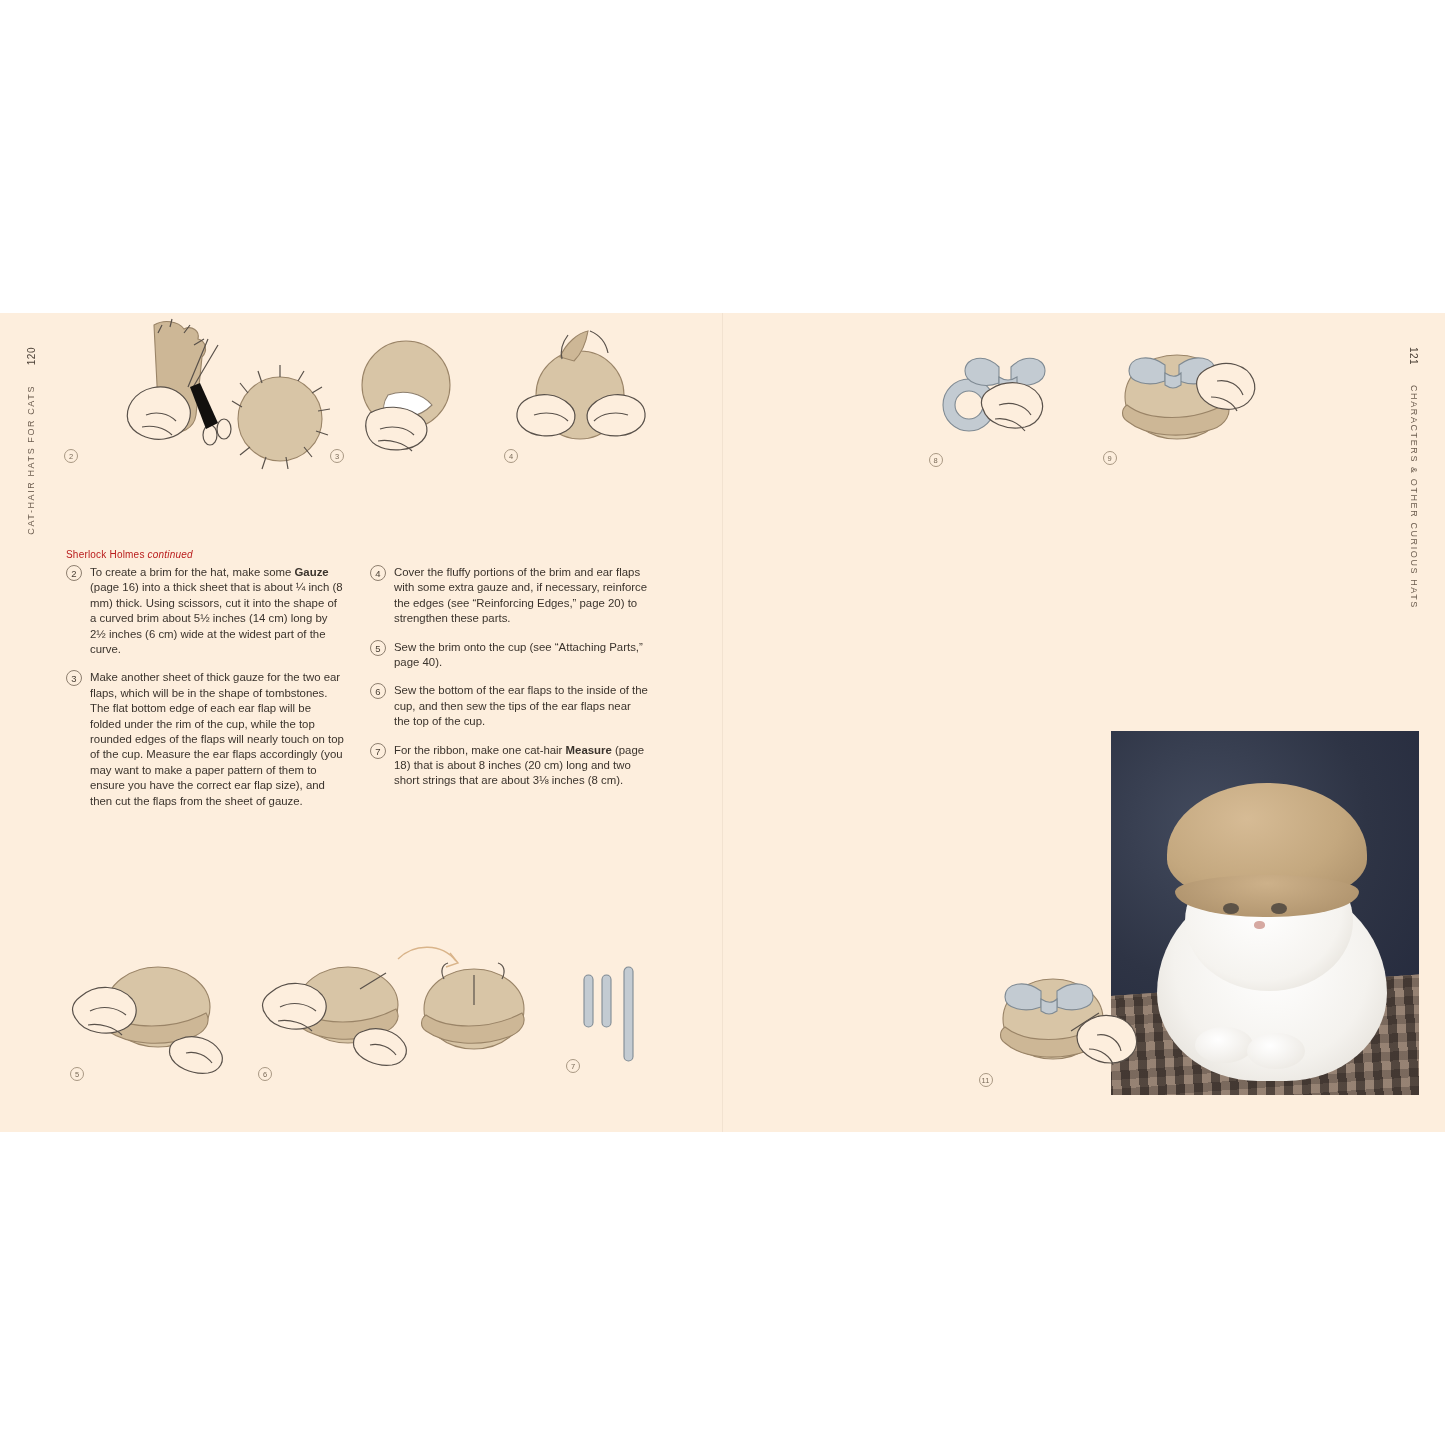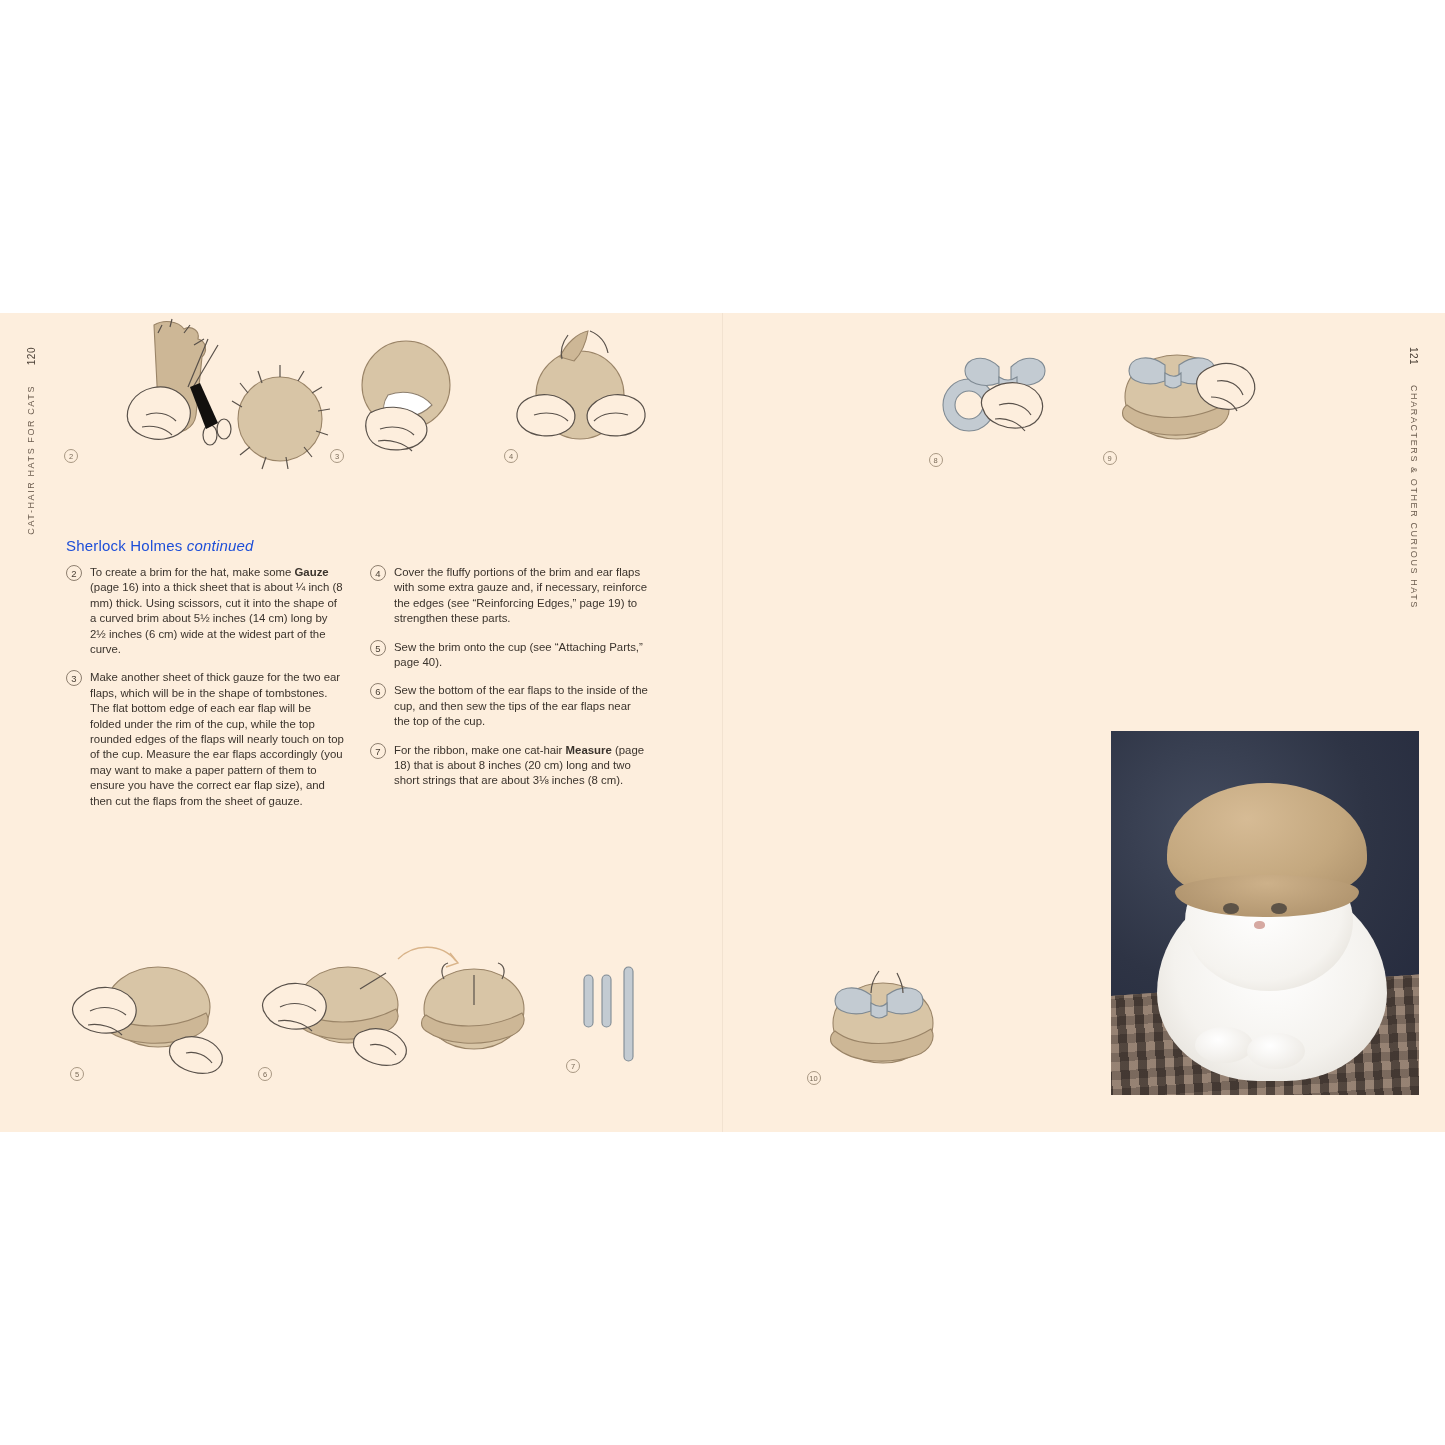--- a/index.html
+++ b/index.html
@@ -60,23 +60,23 @@
     right: 26px; top: 72px;
     font-size: 9px;
     letter-spacing: 1.6px;
     color: #6b5c4e;
   }
 
   
   .section-head {
     position: absolute;
     left: 66px;
-    top: 224px;
-    font-size: 15px;
-    color: #1d4ed8;
+    top: 236px;
+    font-size: 10px;
+    color: #b91c1c;
     letter-spacing: 0.2px;
   }
   .section-head em { font-style: italic; }
 
   .col {
     position: absolute;
     font-size: 11.4px;
     line-height: 15.4px;
     color: #3a332c;
   }
@@ -285,21 +285,21 @@
           </div>
         <div class="step-text">Make another sheet of thick gauze for the two ear flaps, which will be in the shape of tombstones. The flat bottom edge of each ear flap will be folded under the rim of the cup, while the top rounded edges of the flaps will nearly touch on top of the cup. Measure the ear flaps accordingly (you may want to make a paper pattern of them to ensure you have the correct ear flap size), and then cut the flaps from the sheet of gauze.</div>
       </div>
     </div>
 
     <div class="col" id="col-b">
       <div class="step">
         <div class="step-num">
             <span>4</span>
           </div>
-        <div class="step-text">Cover the fluffy portions of the brim and ear flaps with some extra gauze and, if necessary, reinforce the edges (see “Reinforcing Edges,” page 19) to strengthen these parts.</div>
+        <div class="step-text">Cover the fluffy portions of the brim and ear flaps with some extra gauze and, if necessary, reinforce the edges (see “Reinforcing Edges,” page 20) to strengthen these parts.</div>
       </div>
       <div class="step">
         <div class="step-num">
             <span>5</span>
           </div>
         <div class="step-text">Sew the brim onto the cup (see “Attaching Parts,” page 40).</div>
       </div>
       <div class="step">
         <div class="step-num">
             <span>6</span>
@@ -402,27 +402,29 @@
       <div class="catbody"></div>
       <div class="paw1"></div>
       <div class="paw2"></div>
       <div class="cathead"></div>
       <div class="hat"></div>
       <div class="eye l"></div>
       <div class="eye r"></div>
       <div class="nose"></div>
     </div>
 
-    <div class="illus" style="left:82px; top:648px;">
-      <svg width="160" height="130" viewBox="0 0 160 130">
-        <ellipse class="fur2" cx="78" cy="62" rx="50" ry="40"></ellipse>
-        <path class="fur" d="M30 70 c20 16 64 18 96 -2 c6 10 -2 22 -14 26 c-28 10 -64 8 -82 -8 c-6 -4 -6 -12 0 -16 z"></path>
-        <path class="ribbon" d="M66 34 c-16 -12 -36 -8 -36 6 c0 12 20 16 36 10 z"></path>
-        <path class="ribbon" d="M82 34 c16 -12 36 -8 36 6 c0 12 -20 16 -36 10 z"></path>
-        <path class="ribbon" d="M66 42 c6 4 12 4 16 0 l0 12 c-6 4 -10 4 -16 0 z"></path>
-        <path class="line" d="M74 10 c-6 8 -8 16 -8 22 M92 12 c4 8 6 14 6 20"></path>
-      </svg>
-      <div class="cap" style="left:2px; top:110px;">10</div>
-    </div>
-
+
+    <div class="illus" style="left:244px; top:640px;">
+      <svg width="190" height="140" viewBox="0 0 190 140">
+        <ellipse class="fur2" cx="86" cy="66" rx="50" ry="40"></ellipse>
+        <path class="fur" d="M38 74 c20 16 64 18 96 -2 c6 10 -2 22 -14 26 c-28 10 -64 8 -82 -8 c-6 -4 -6 -12 0 -16 z"></path>
+        <path class="ribbon" d="M74 38 c-16 -12 -36 -8 -36 6 c0 12 20 16 36 10 z"></path>
+        <path class="ribbon" d="M90 38 c16 -12 36 -8 36 6 c0 12 -20 16 -36 10 z"></path>
+        <path class="ribbon" d="M74 46 c6 4 12 4 16 0 l0 12 c-6 4 -10 4 -16 0 z"></path>
+        <path class="line" d="M104 78 l28 -18"></path>
+        <path class="hand" d="M124 66 c16 -8 38 -2 44 14 c6 16 -6 30 -24 30 c-18 0 -34 -12 -34 -26 c0 -8 6 -14 14 -18 z"></path>
+        <path class="line" d="M130 82 c12 -2 22 6 24 16 M122 96 c12 0 22 8 24 16"></path>
+      </svg>
+      <div class="cap" style="left:12px; top:120px;">11</div>
+    </div>
 
   </div>
 </div>
 
 </body></html>

